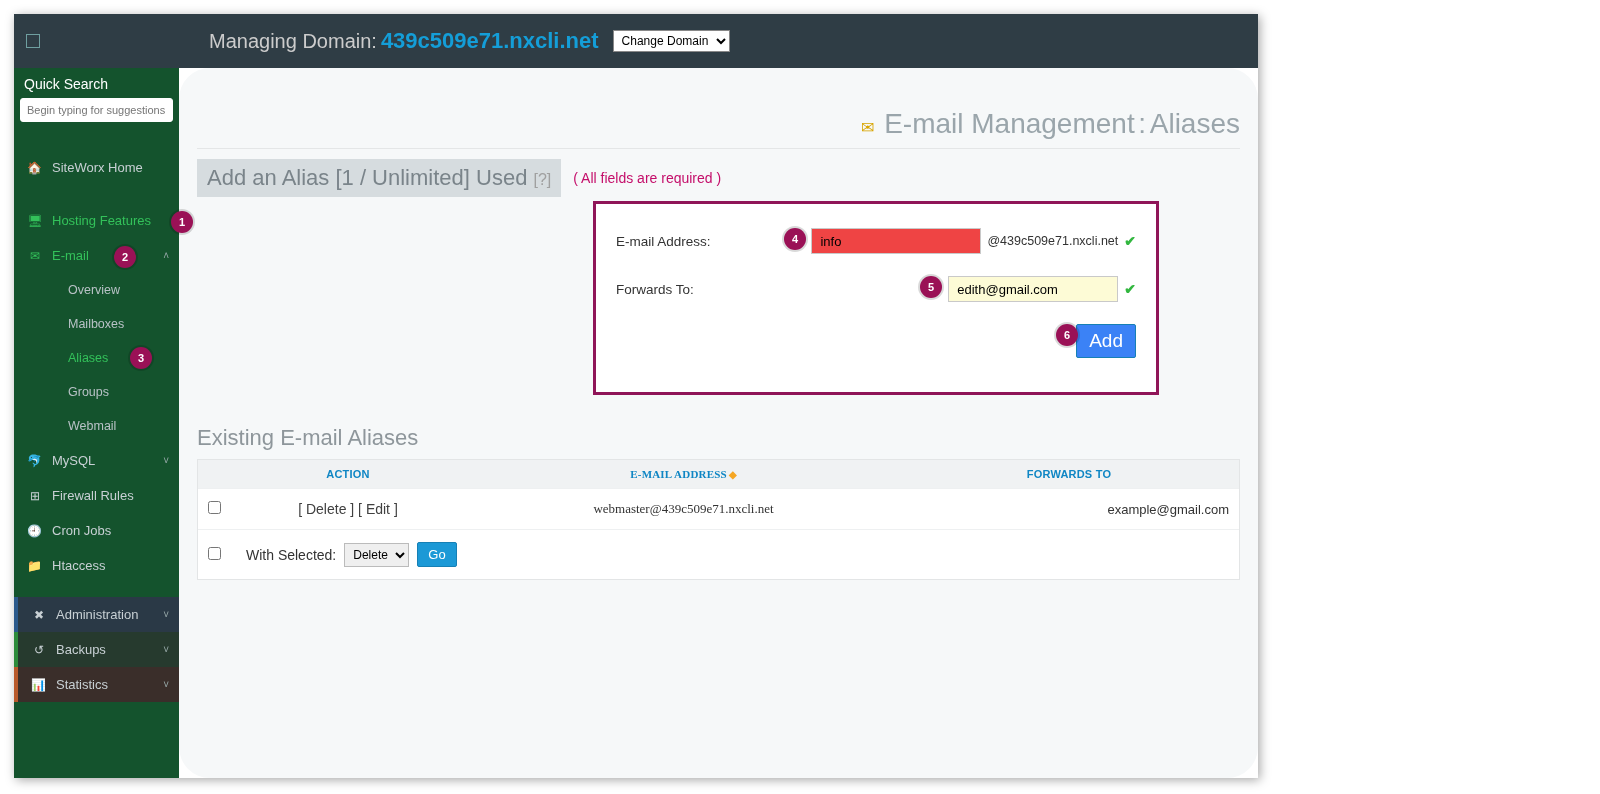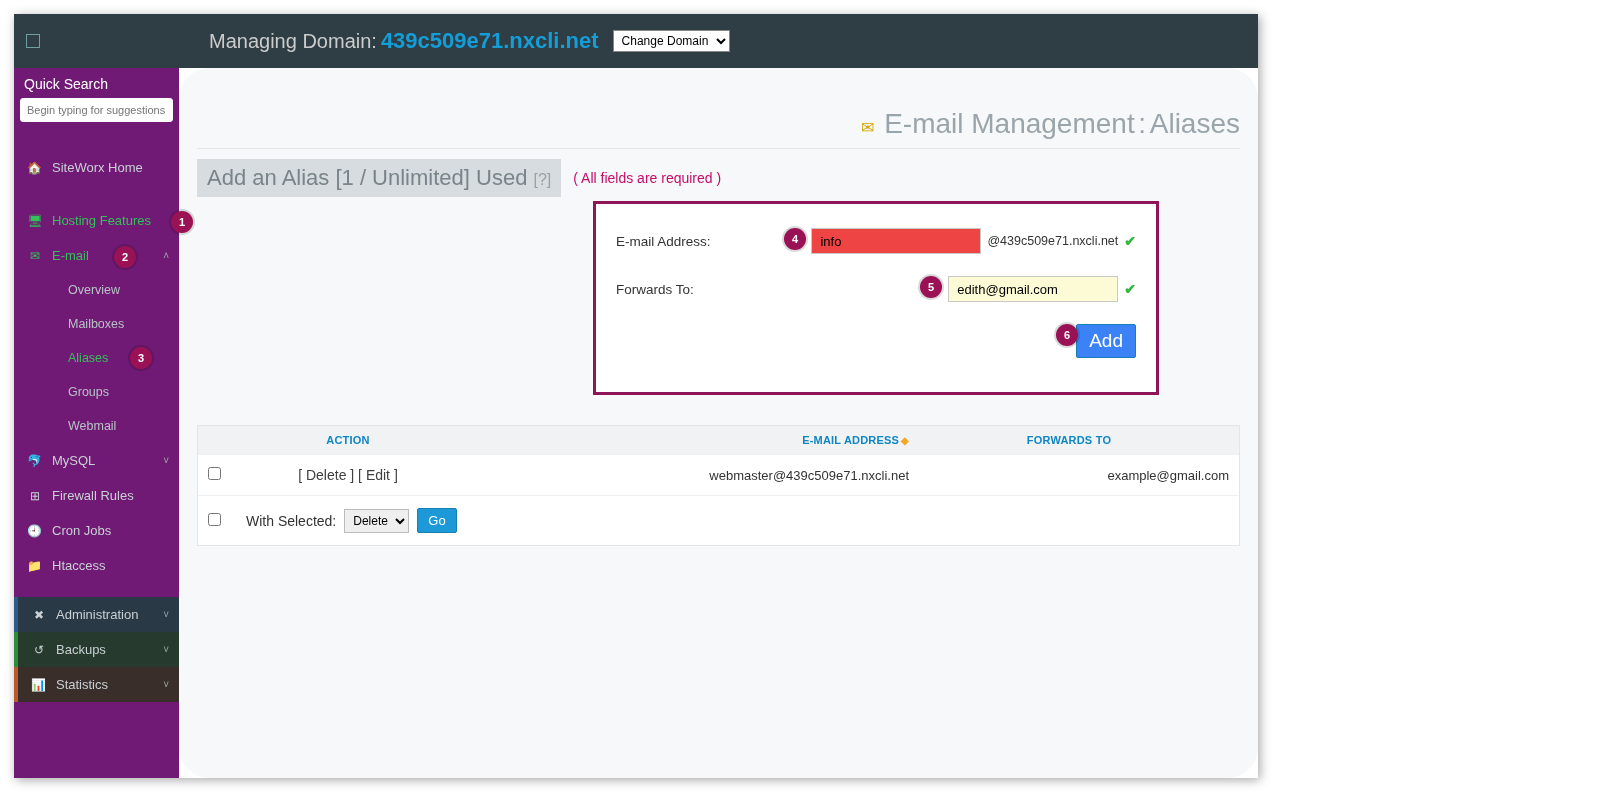--- a/index.html
+++ b/index.html
@@ -45,21 +45,21 @@
     padding: 1px 4px;
     background:#fff;
     border:1px solid #888;
   }
 
   .body-row { display:flex; flex:1; overflow:hidden;}
 
   
   .sidebar {
     width: 165px;
-    background: #701a75;
+    background: #14532d;
     color:#cfd6d9;
     display:flex; flex-direction:column;
     font-size:13px;
   }
   .qs-title { color:#fff; padding:8px 10px 6px; font-size:14px; font-weight:500;}
   .qs-input {
     margin: 0 6px 10px;
     width: calc(100% - 12px);
     height: 24px;
     border-radius:3px;
@@ -149,21 +149,21 @@
     background:#3b82f6;color:#fff;border:1px solid #1680b5;
     padding:5px 12px;border-radius:2px;font-size:19px;cursor:pointer;
   }
 
   
   .sub-title { color:#8e969b; font-size:22px; font-weight:300; margin:4px 0 8px;}
   .table-wrap { border:1px solid #e3e5e6; background:#fff; }
   .thead { display:flex; background:#f0f2f3; color:#0f86c4; font-size:11px; font-weight:700; padding:8px 10px; letter-spacing:.2px;}
   .col-chk   { width:30px; }
   .col-act   { width:220px; text-align:center;}
-  .col-email { flex:1; text-align:right;}
+  .col-email { flex:1; text-align:center;font-family:Liberation Serif, serif;}
   .col-fwd   { width:320px; text-align:center;}
   .sort-ico { color:#f5a623; margin-left:2px; font-size:10px;}
   .trow { display:flex; align-items:center; padding:12px 10px; border-top:1px solid #eef0f1;}
   .trow .act-links { color:#404040; font-size:14px;}
   .trow .act-links a { color:#404040; text-decoration:none;}
   .withsel-row { display:flex; align-items:center; gap:8px; padding:12px 10px; border-top:1px solid #eef0f1;}
   .withsel-label { font-size:14px; }
   .sel-action { height:24px; font-size:12px; border:1px solid #bbb; padding:0 4px;}
   .btn-go {
     background:#1c99d6;color:#fff;border:1px solid #1680b5;
@@ -332,20 +332,21 @@
             <span class="ok-tick">✔</span>
           </div>
         </div>
 
         <div class="btnrow" style="position:relative;">
           <span class="step-badge" style="right:58px; top:0;">6</span>
           <button class="btn-add">Add</button>
         </div>
       </div>
 
+      <div class="sub-title">Existing E-mail Aliases</div>
 
       <div class="table-wrap">
         <div class="thead">
           <div class="col-chk"></div>
           <div class="col-act">ACTION</div>
           <div class="col-email">
             <span>E-MAIL ADDRESS</span><span class="sort-ico">◆</span>
           </div>
           <div class="col-fwd">FORWARDS TO</div>
         </div>

